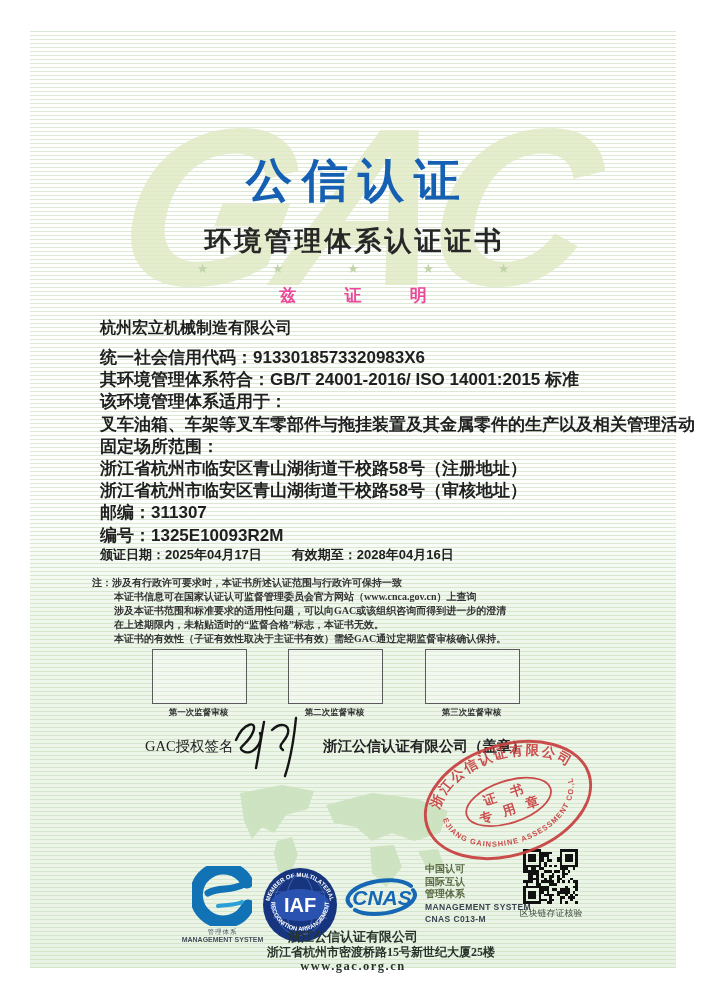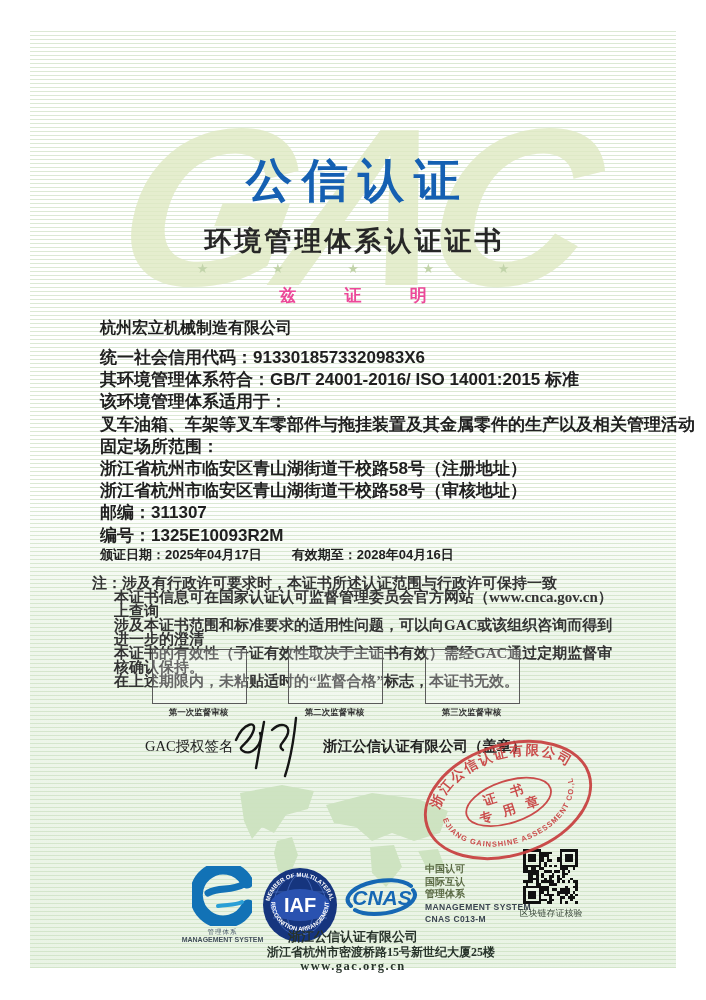--- a/index.html
+++ b/index.html
@@ -29,21 +29,21 @@
     font-size:17px;font-weight:700;color:#ec4899;letter-spacing:22px;text-indent:22px;
     font-family:"Liberation Serif",serif;}
 
   .company{position:absolute;left:100px;top:318px;font-size:16px;font-weight:700;color:#1e1e1e;}
   .body-lines{position:absolute;left:100px;top:346px;width:520px;}
   .body-lines .bline{height:22.2px;font-size:17px;font-weight:600;color:#202020;white-space:nowrap;}
   .dates{position:absolute;left:100px;top:546px;display:flex;gap:30px;
     font-size:13px;font-weight:600;color:#202020;}
 
   .notes{position:absolute;left:92px;top:576px;width:530px;
-    font-family:"Liberation Serif",serif;font-size:15px;font-weight:700;color:#333;line-height:14px;}
+    font-family:"Liberation Serif",serif;font-size:10px;font-weight:700;color:#333;line-height:14px;}
   .notes .note-indent{padding-left:22px;}
 
   .sup-box{position:absolute;top:649px;width:93px;height:53px;border:1px solid #5a5a5a;background:rgba(255,255,255,0.25);}
   .sup-label{position:absolute;top:707px;width:93px;text-align:center;font-size:8.5px;color:#333;
     font-family:"Liberation Serif",serif;font-weight:700;}
 
   .sign-label{position:absolute;left:145px;top:737px;font-size:14.5px;font-weight:400;color:#222;
     font-family:"Liberation Serif",serif;}
   .seal-co-label{position:absolute;left:323px;top:737px;font-size:14.5px;font-weight:700;color:#222;
     font-family:"Liberation Serif",serif;}
@@ -111,22 +111,22 @@
 
     <div class="dates">
       <span>颁证日期：2025年04月17日</span>
       <span>有效期至：2028年04月16日</span>
     </div>
 
     <div class="notes">
       <div>注：涉及有行政许可要求时，本证书所述认证范围与行政许可保持一致</div>
       <div class="note-indent">本证书信息可在国家认证认可监督管理委员会官方网站（www.cnca.gov.cn）上查询</div>
       <div class="note-indent">涉及本证书范围和标准要求的适用性问题，可以向GAC或该组织咨询而得到进一步的澄清</div>
+      <div class="note-indent">在上述期限内，未粘贴适时的“监督合格”标志，本证书无效。</div>
       <div class="note-indent">本证书的有效性（子证有效性取决于主证书有效）需经GAC通过定期监督审核确认保持。</div>
-      <div class="note-indent">在上述期限内，未粘贴适时的“监督合格”标志，本证书无效。</div>
     </div>
 
     <div class="sup-box" style="left:152px"></div>
     <div class="sup-box" style="left:288px"></div>
     <div class="sup-box" style="left:425px"></div>
     <div class="sup-label" style="left:152px">第一次监督审核</div>
     <div class="sup-label" style="left:288px">第二次监督审核</div>
     <div class="sup-label" style="left:425px">第三次监督审核</div>
 
     <div class="sign-label">GAC授权签名</div>

